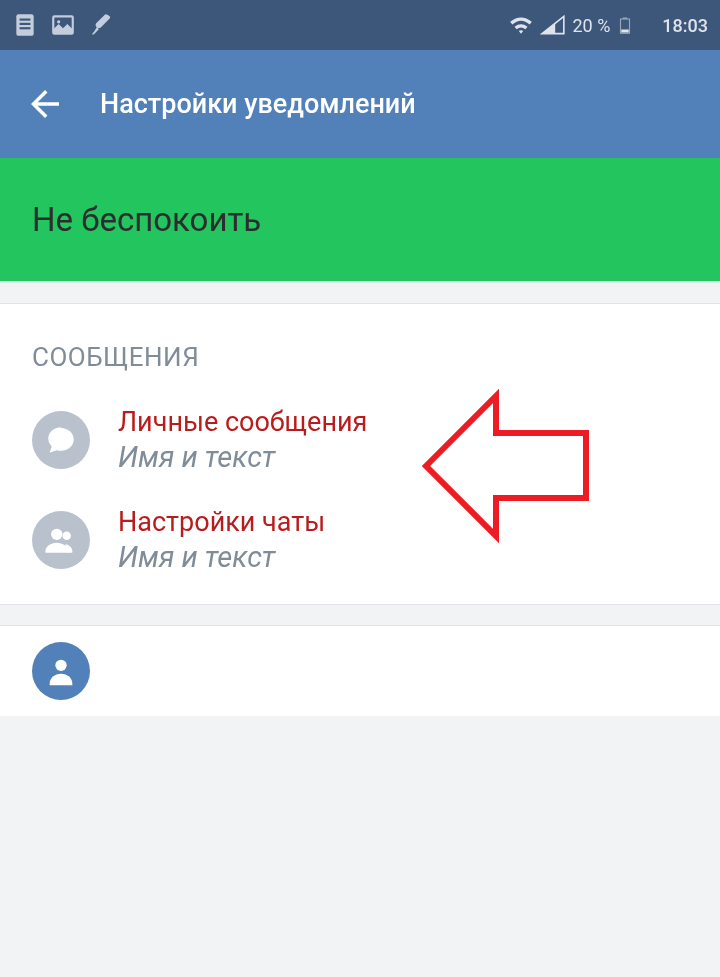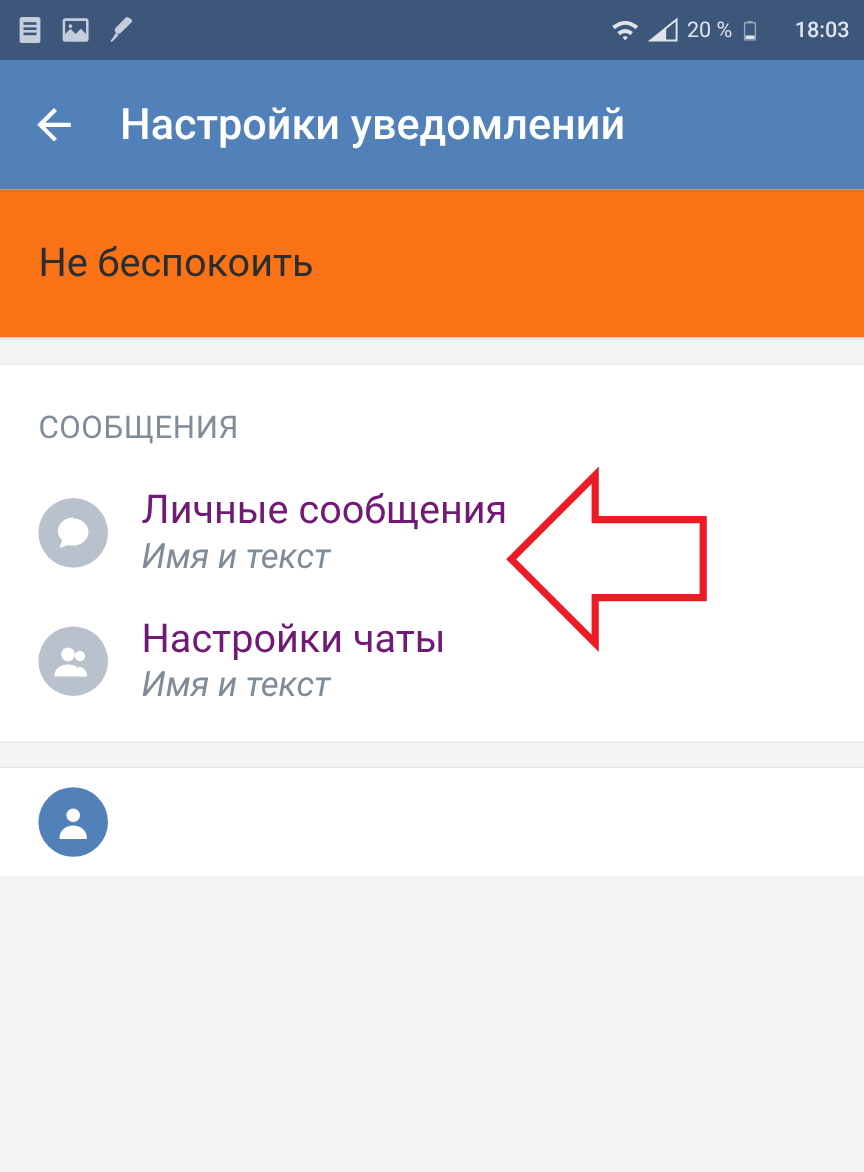--- a/index.html
+++ b/index.html
@@ -55,28 +55,28 @@
       color: white;
       width: 50px;
       height: 50px;
       display: flex;
       align-items: center;
       justify-content: center;
       cursor: pointer;
     }
     .header-title {
       color: white;
-      font-size: 36px;
+      font-size: 27px;
       font-weight: 500;
     }
     .section {
       background: white;
     }
     .row-simple {
-      background: #f97316;
+      background: #22c55e;
       padding: 42px 30px 42px 32px;
       font-size: 33px;
       color: #2c2d2e;
       border-bottom: 1px solid #e1e3e6;
     }
     .section-header {
       padding: 38px 30px 18px 32px;
       font-size: 26px;
       color: #818c99;
       letter-spacing: 0.5px;
@@ -109,22 +109,22 @@
     }
     .item-icon-blue {
       background: #5181b8;
     }
     .item-texts {
       display: flex;
       flex-direction: column;
       gap: 2px;
     }
     .item-primary {
-      font-size: 33px;
-      color: #701a75;
+      font-size: 27px;
+      color: #b91c1c;
     }
     .item-secondary {
       font-size: 29px;
       color: #818c99;
       font-style: italic;
     }
     .divider {
       height: 22px;
       background: #f2f3f5;
       border-top: 1px solid #e1e3e6;

